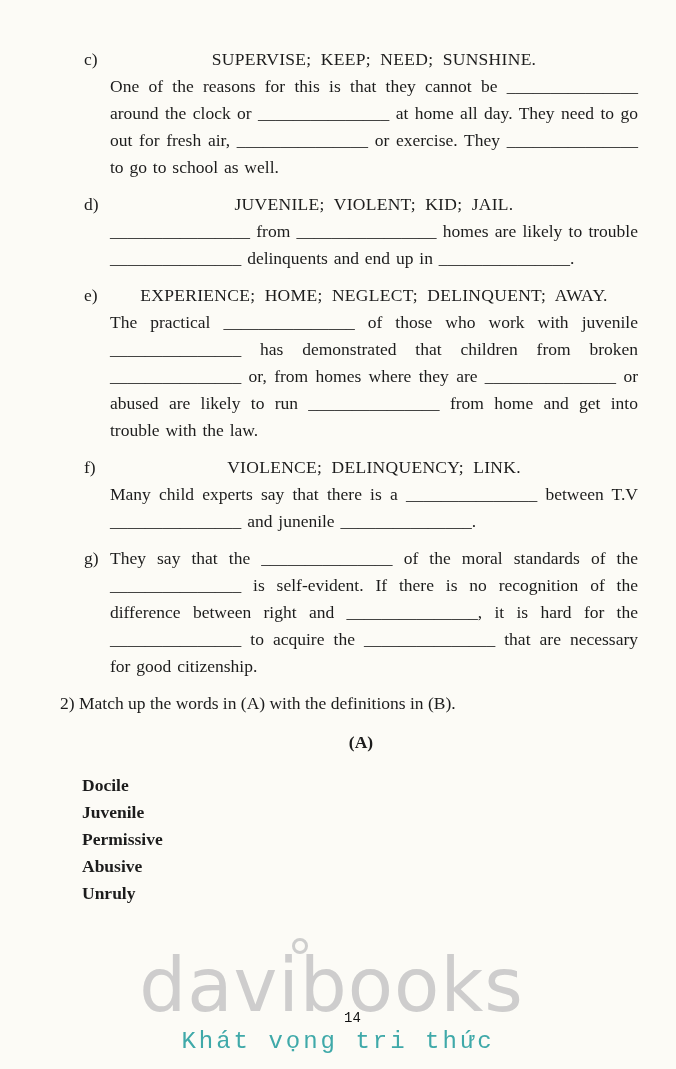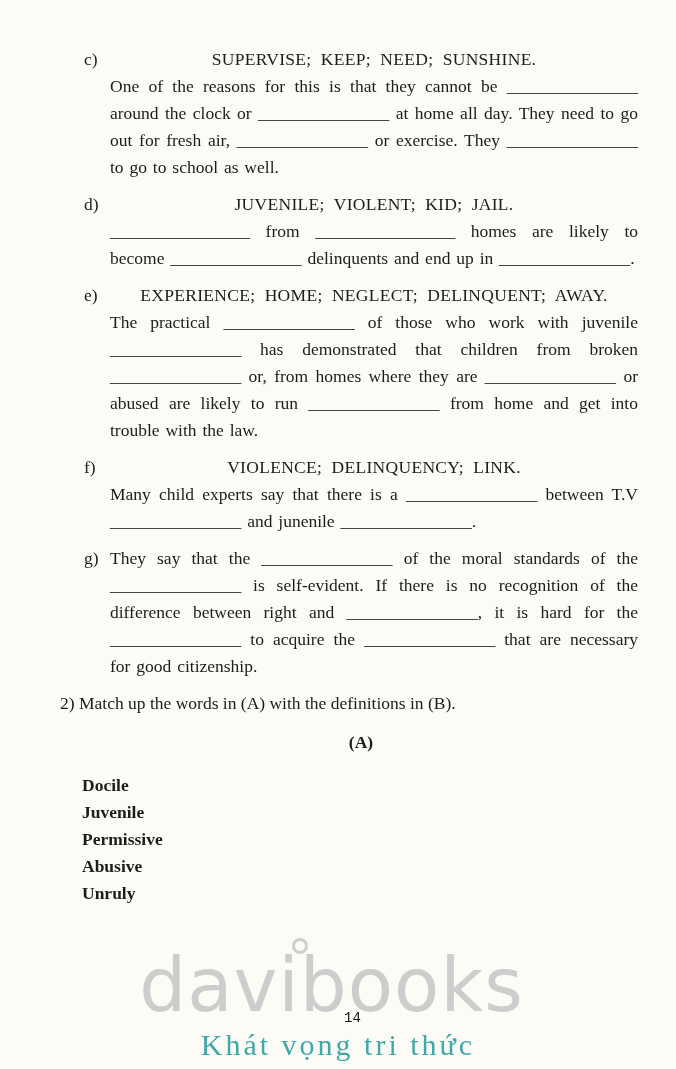--- a/index.html
+++ b/index.html
@@ -76,22 +76,22 @@
     left: 344px; top: 1010px;
     font-size: 14px;
     color: #111;
     font-family: Liberation Mono, monospace;
   }
   .tagline {
     position: absolute;
     z-index: 2;
     left: 0; right: 0; top: 1028px;
     text-align: center;
-    font-family: Liberation Serif, serif;
-    font-size: 30px;
+    font-family: Liberation Mono, monospace;
+    font-size: 24px;
     letter-spacing: 3px;
     color: #3fa9a9;
   }
 </style>
 </head>
 <body style="background: rgb(252, 251, 246); color: rgb(28, 28, 28);">
 
 <div class="content">
 
   <div class="exercise">
@@ -99,21 +99,21 @@
     <div class="ex-content">
       <div class="ex-heading">SUPERVISE;  KEEP;  NEED;  SUNSHINE.</div>
       <div class="ex-body">One of the reasons for this is that they cannot be _______________ around the clock or _______________ at home all day. They need to go out for fresh air, _______________ or exercise. They _______________ to go to school as well.</div>
     </div>
   </div>
 
   <div class="exercise">
     <div class="ex-label">d)</div>
     <div class="ex-content">
       <div class="ex-heading">JUVENILE;  VIOLENT;  KID;  JAIL.</div>
-      <div class="ex-body">________________ from ________________ homes are likely to become _______________ delinquents and end up in _______________.</div>
+      <div class="ex-body">________________ from ________________ homes are likely to trouble _______________ delinquents and end up in _______________.</div>
     </div>
   </div>
 
   <div class="exercise">
     <div class="ex-label">e)</div>
     <div class="ex-content">
       <div class="ex-heading">EXPERIENCE;  HOME;  NEGLECT;  DELINQUENT;  AWAY.</div>
       <div class="ex-body">The practical _______________ of those who work with juvenile _______________ has demonstrated that children from broken _______________ or, from homes where they are _______________ or abused are likely to run _______________ from home and get into trouble with the law.</div>
     </div>
   </div>

